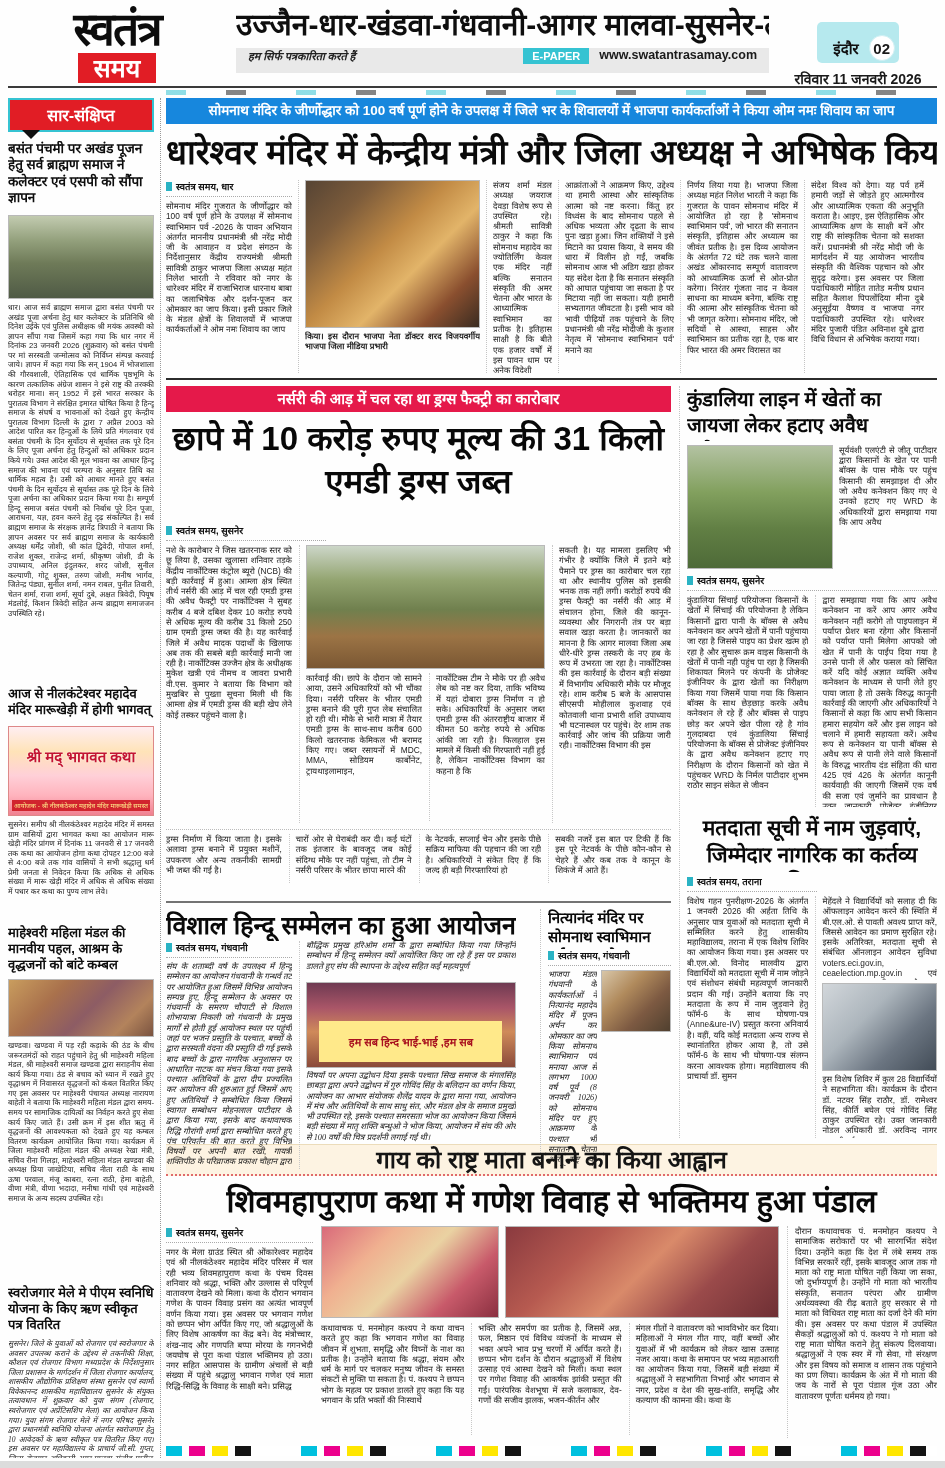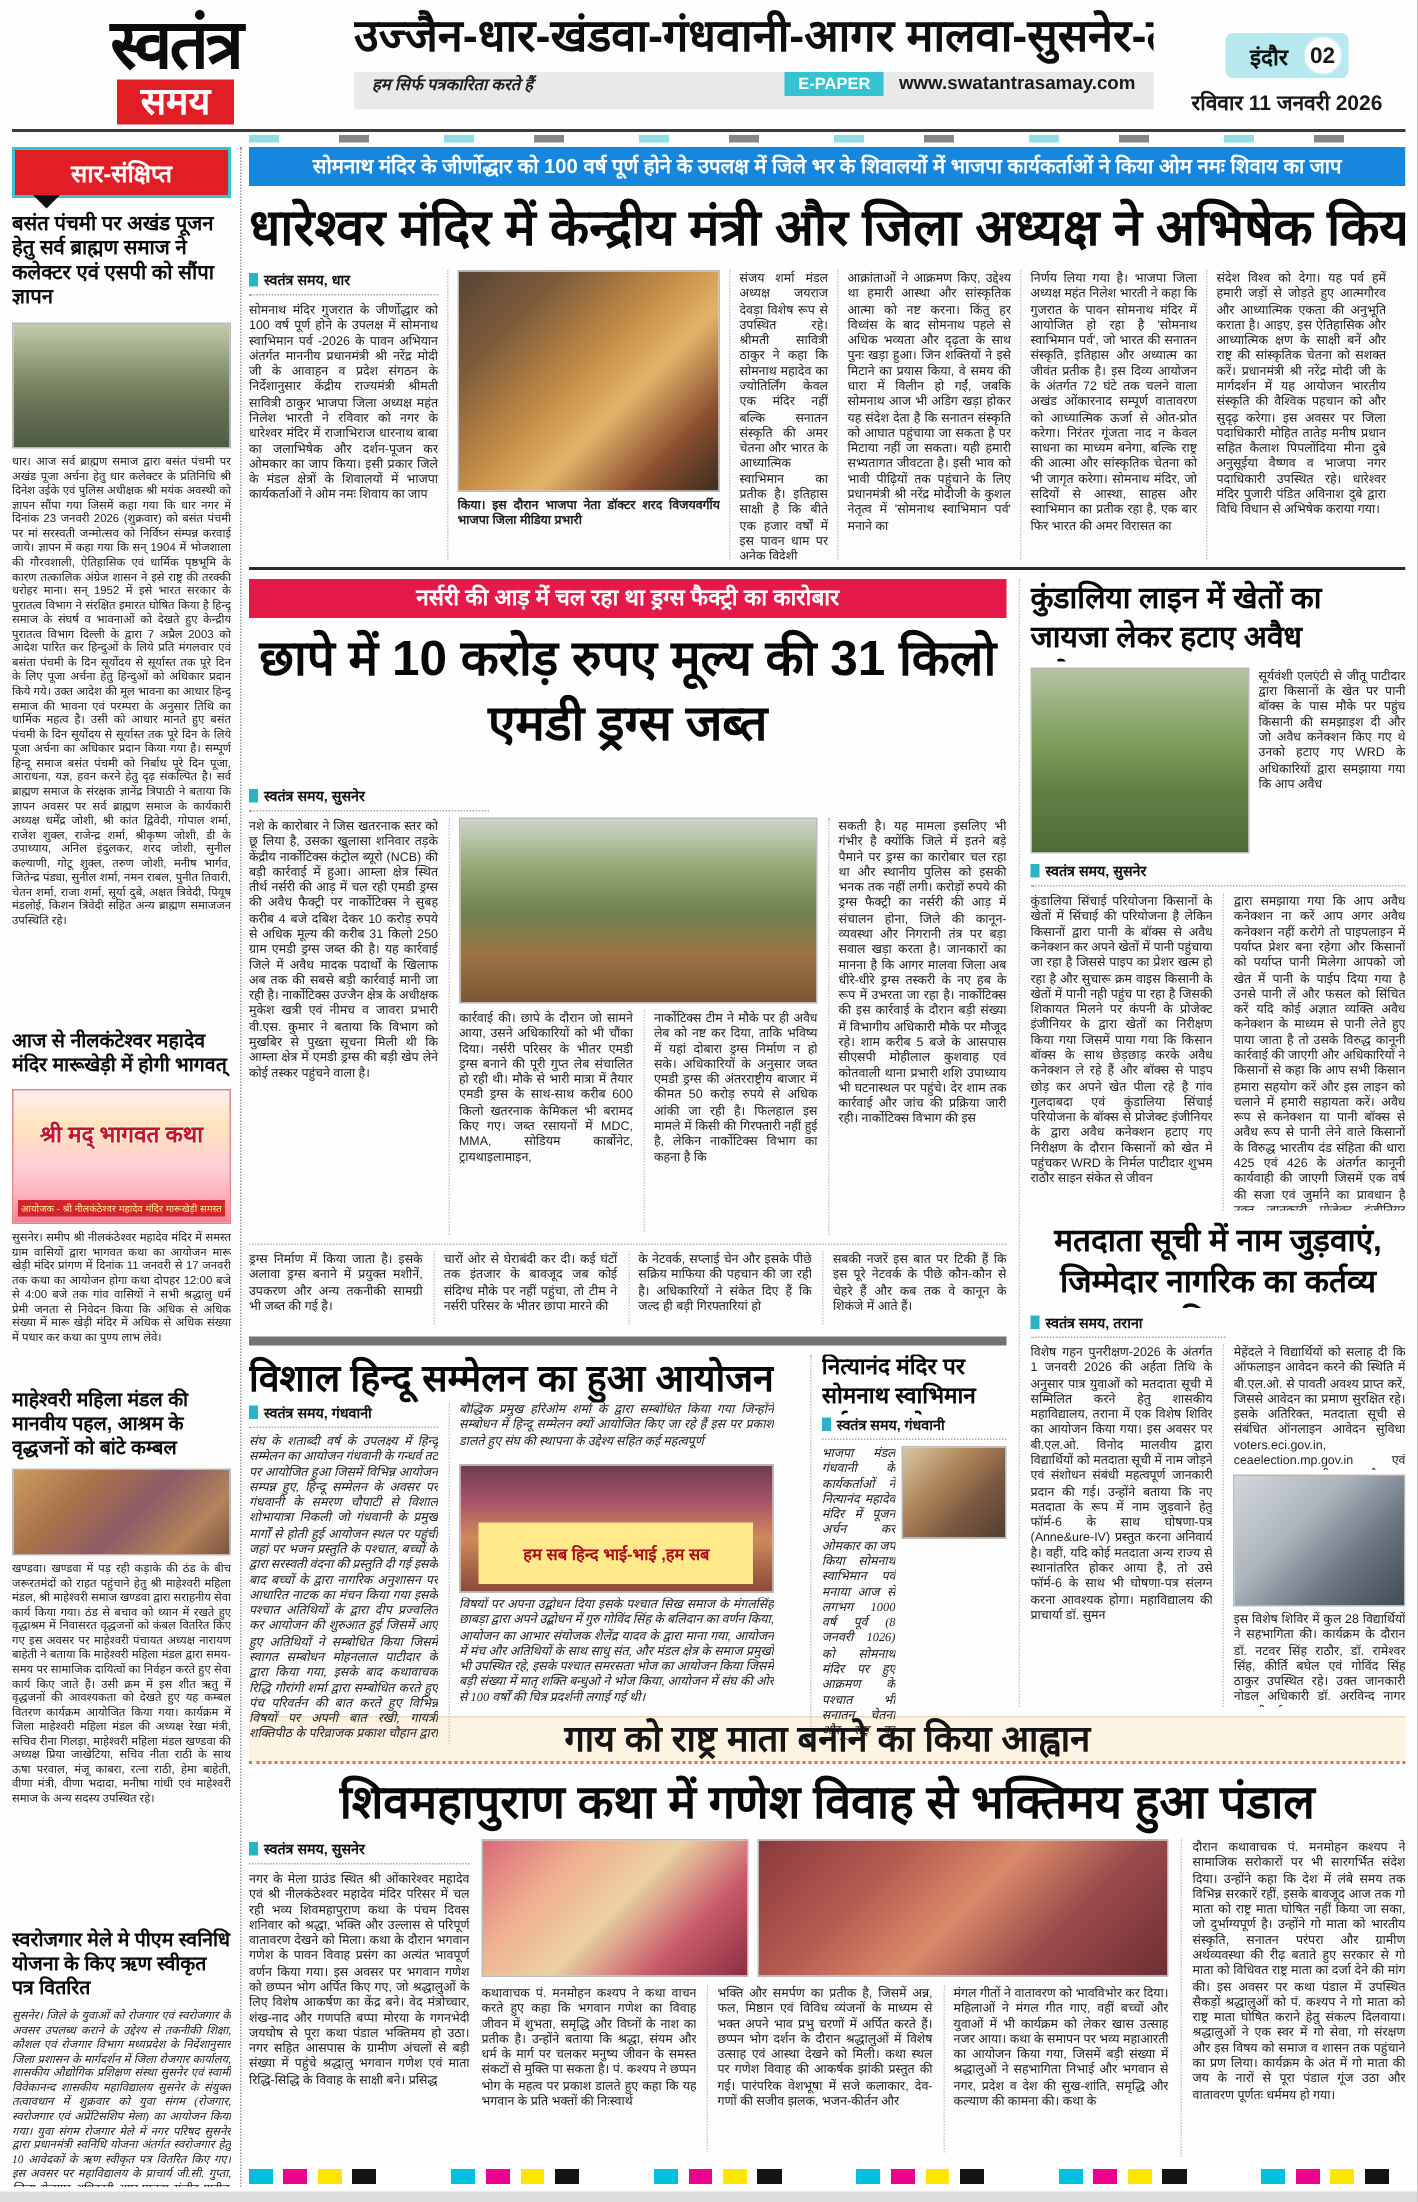--- a/index.html
+++ b/index.html
@@ -14,21 +14,21 @@
   .logo { width:218px; display:flex; flex-direction:column; align-items:center; justify-content:flex-start; }
   .logo-top { font-size:46px; font-weight:800; letter-spacing:-2px; line-height:1.0; color:#0c0c0c; }
   .logo-bottom { background:#e11d25; color:#fff; font-weight:800; font-size:25px; line-height:1.2; padding:0 16px; margin-top:1px; }
   .hdr-mid { flex:1; display:flex; flex-direction:column; min-width:0; }
   .regions { font-size:30px; font-weight:800; text-align:center; line-height:1.25; color:#0e0e0e; white-space:nowrap; overflow:hidden; }
   .midbar { margin-top:4px; background:#e9e9e9; height:25px; display:flex; align-items:flex-start; gap:10px; padding:0 12px; }
   .tagline { flex:1; font-family:"Liberation Serif", serif; font-style:italic; font-weight:bold; font-size:11px; color:#222; white-space:nowrap; overflow:hidden; }
   .epaper { background:#35c3d2; color:#fff; font-weight:bold; font-size:11px; padding:2px 9px; cursor:pointer; }
   .website { font-size:12.5px; font-weight:bold; color:#1a1a1a; }
   .hdr-right { width:158px; display:flex; flex-direction:column; align-items:center; padding-top:16px; }
-  .edition-pill { background:#b6e9ee; border-radius:5px; display:flex; align-items:center; gap:10px; padding:2px 4px 2px 16px; }
+  .edition-pill { background:#b6e9ee; border-radius:5px; display:flex; align-items:center; gap:10px; padding:13px 4px 2px 16px; }
   .edition-name { font-weight:800; font-size:15px; color:#111; }
   .page-circle { background:#fff; border:1px solid #cfeff3; border-radius:50%; width:26px; height:26px; display:flex; align-items:center; justify-content:center; font-weight:800; font-size:15px; }
   .date-line { margin-top:6px; font-weight:800; font-size:14px; white-space:nowrap; }
   .hdr-rule { position:absolute; top:86px; left:8px; width:929px; border-top:2px solid #3a3a3a; }
   .top-marks { position:absolute; top:90px; left:166px; width:771px; height:5px; opacity:.55;
     background:repeating-linear-gradient(90deg,#35c3d2 0 20px,transparent 20px 60px,#222 60px 80px,transparent 80px 130px); }
   
   .sidebar { position:absolute; top:98px; left:8px; width:153px; height:1360px; padding-right:6px;
     border-right:1px dotted #9a9a9a; display:flex; flex-direction:column; overflow:hidden; }
   .sb-head { background:#e11d25; border:2px solid #35c3d2; color:#fff; font-weight:800; font-size:16px;
@@ -75,21 +75,21 @@
   .headline-2 { font-size:33px; font-weight:800; text-align:center; line-height:1.3; height:104px; overflow:hidden; margin:6px 0 2px; color:#080808; }
   .drug-body { display:flex; gap:7px; height:278px; }
   .drug-body > div + div { border-left:1px dotted #c8c8c8; padding-left:6px; }
   .cont-row { display:flex; gap:7px; height:54px; margin-top:6px; border-top:1px dotted #bbb; padding-top:4px; }
   .cont-row > div { flex:1; }
   .cont-row > div + div { border-left:1px dotted #c8c8c8; padding-left:6px; }
   .h-kund { font-size:20px; font-weight:800; line-height:1.3; height:56px; overflow:hidden; color:#090909; }
   .h-voter { font-size:21px; font-weight:800; line-height:1.28; height:58px; overflow:hidden; text-align:center; color:#090909; margin-top:8px; }
   .two-col { display:flex; gap:7px; }
   .two-col > div + div { border-left:1px dotted #c8c8c8; padding-left:6px; }
-  .mid-row { display:flex; margin-top:8px; border-top:6px solid #737373; padding-top:6px; height:266px;gap:16px; }
+  .mid-row { display:flex; margin-top:18px; border-top:2px solid #737373; padding-top:6px; height:266px;gap:16px; }
   .vishal { width:352px; }
   .h-vishal { font-size:25px; font-weight:800; text-align:center; white-space:nowrap; overflow:hidden; height:32px; line-height:32px; color:#090909; }
   .vishal-cols { display:flex; gap:7px; height:228px; }
   .vishal-cols > div + div { border-left:1px dotted #c8c8c8; padding-left:6px; }
   .nity { width:145px; border-left:1px dotted #c4c4c4; padding-left:7px; margin-left:8px; }
   .h-nity { font-size:15px; font-weight:800; line-height:1.25; height:40px; overflow:hidden; color:#090909; }
   .cow-kicker { margin-top:6px; background:#fdf3e2; border-top:1px solid #ecdcba; border-bottom:2px dotted #e06a6a;
     height:32px; line-height:30px; text-align:center; font-size:24px; font-weight:800; white-space:nowrap; overflow:hidden; color:#151515; }
   .h-shiv { font-size:31px; font-weight:800; text-align:center; height:44px; line-height:44px; white-space:nowrap; overflow:hidden; margin-top:4px; color:#080808; }
   .shiv-row { display:flex; gap:8px; height:212px; margin-top:2px; }

